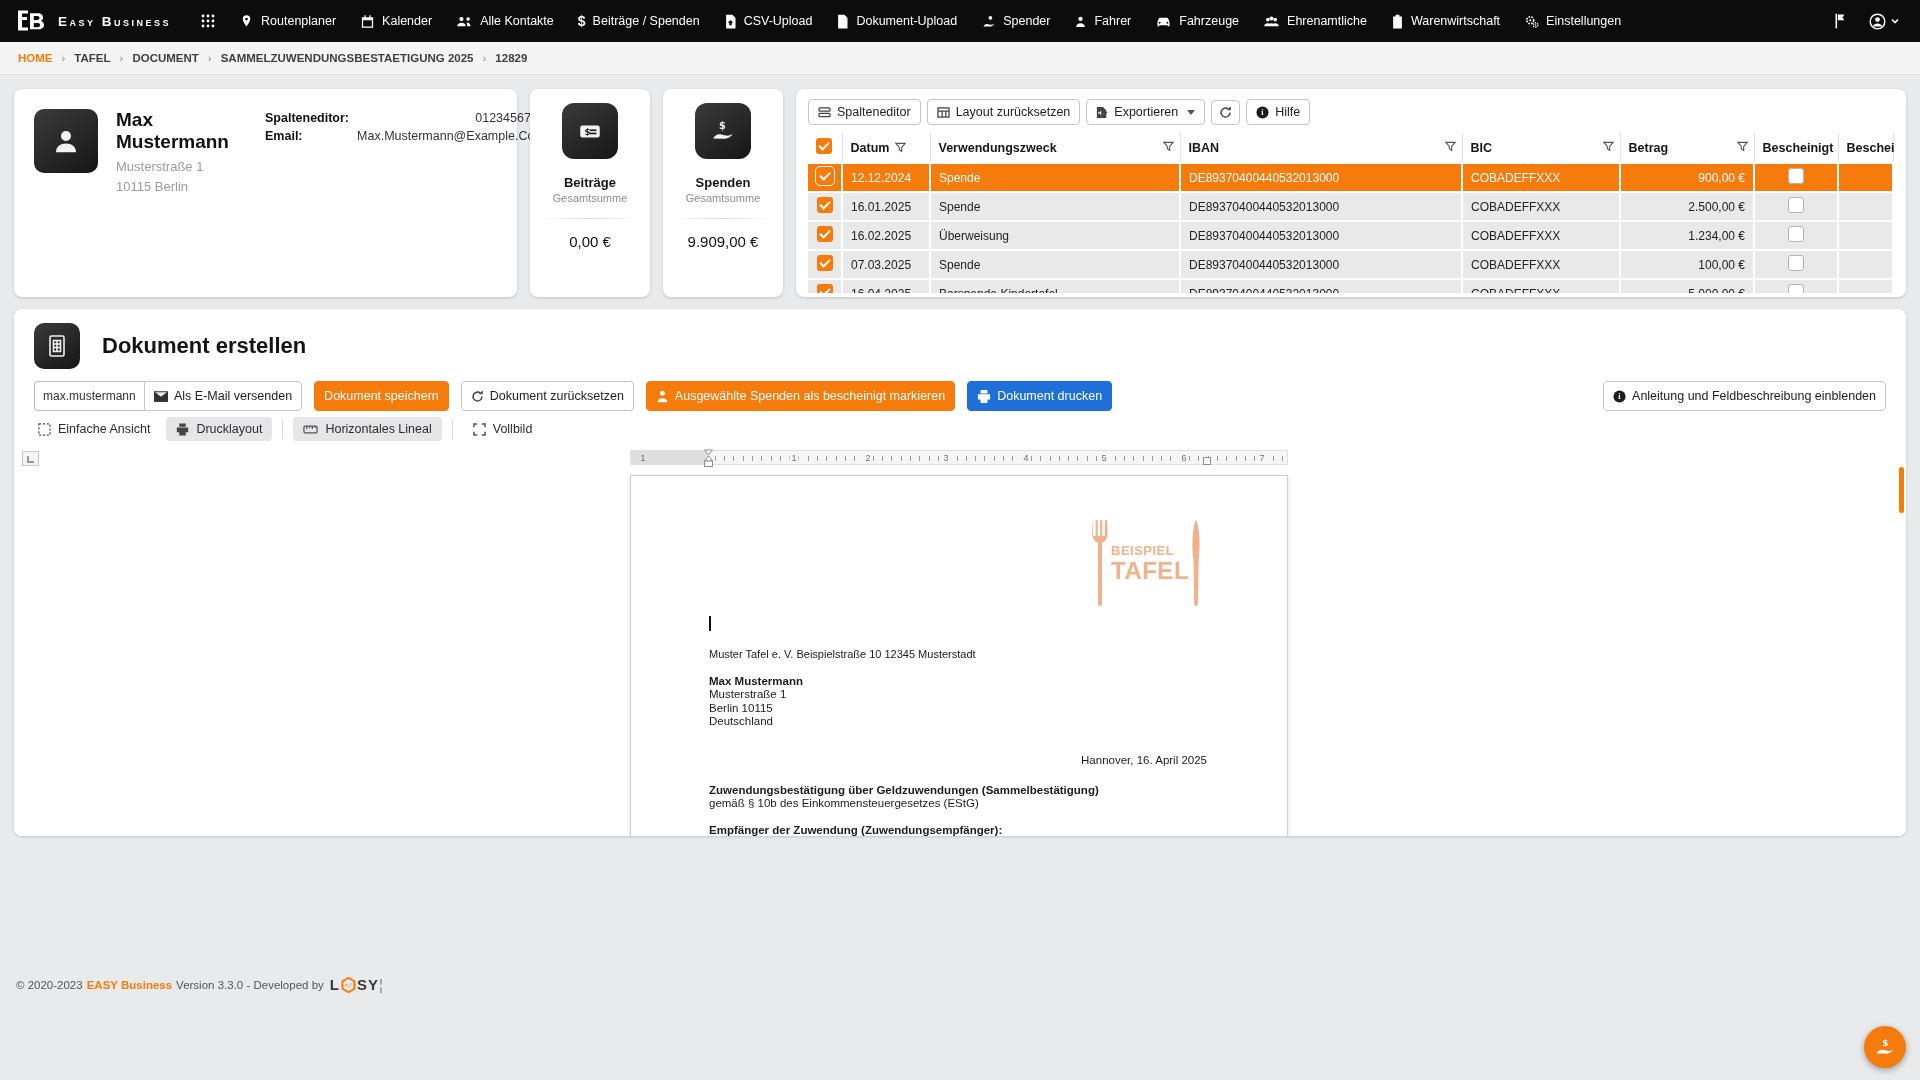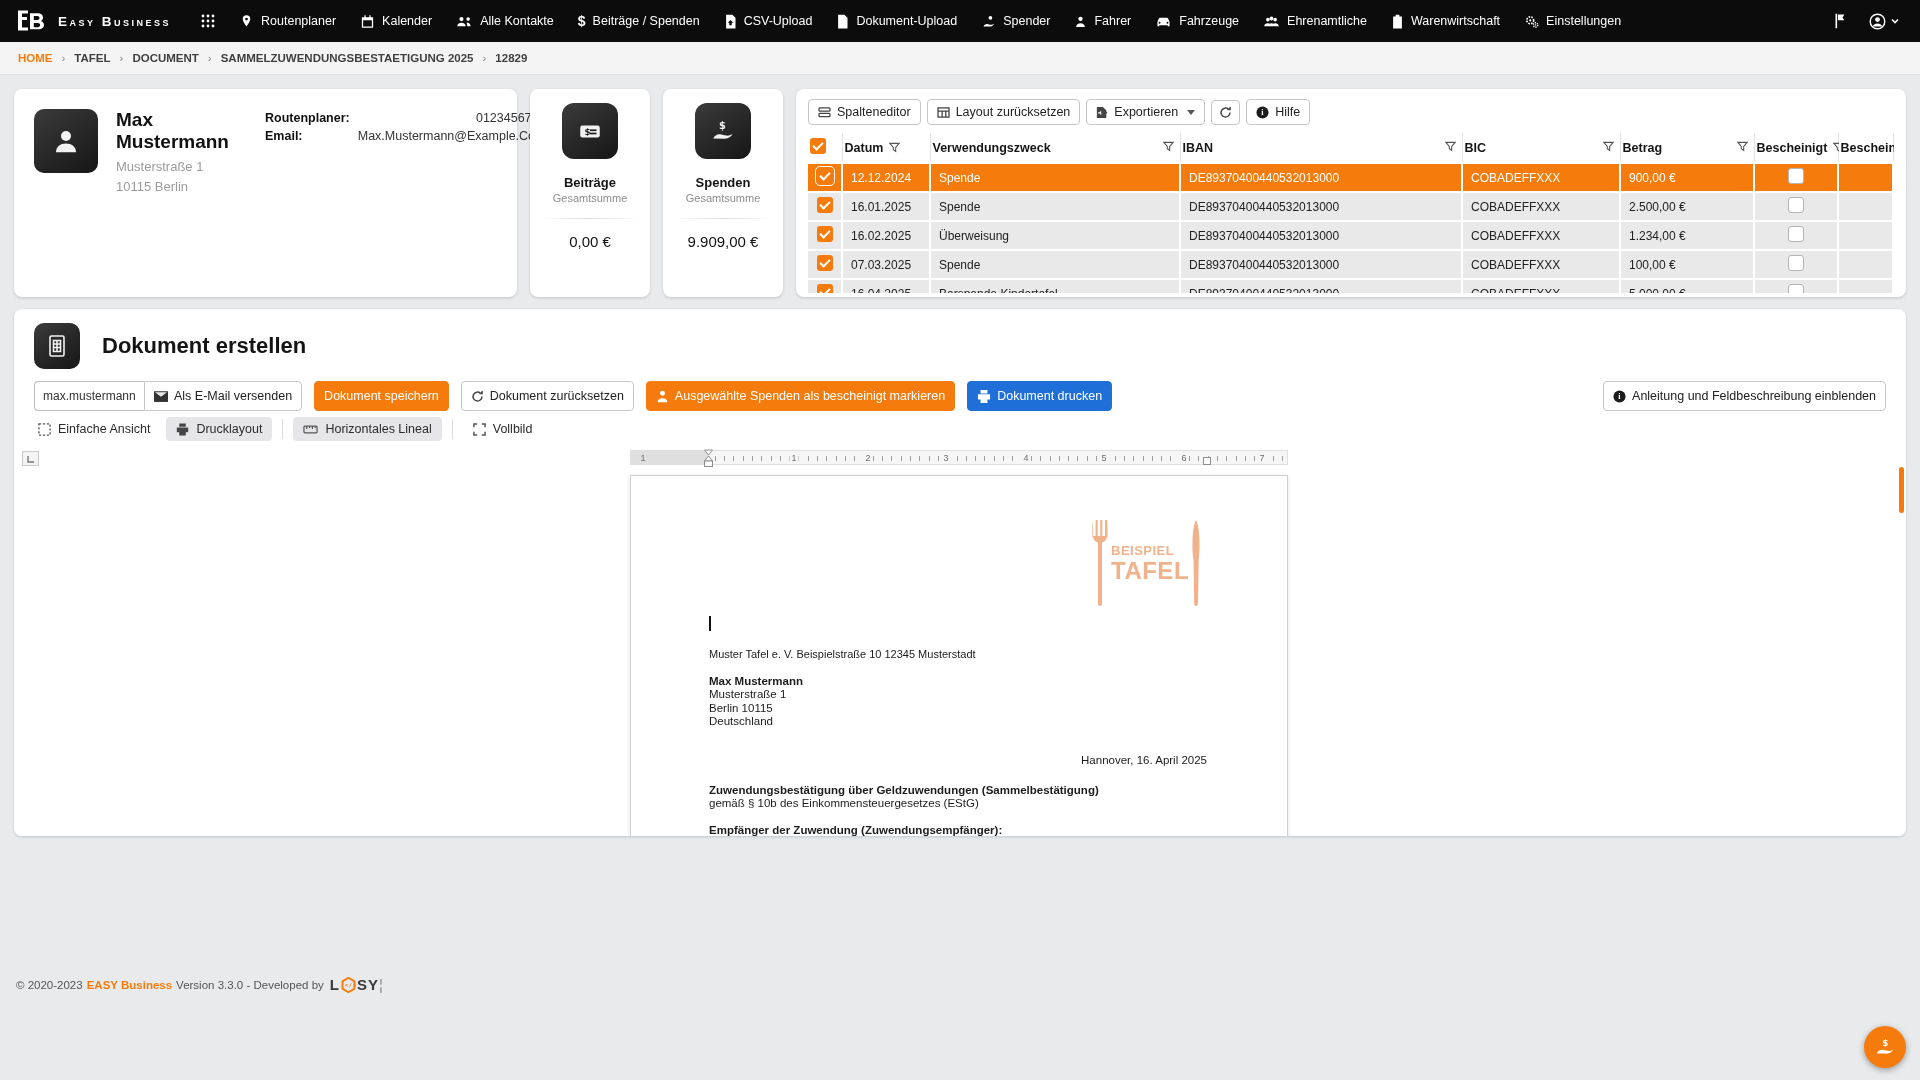--- a/index.html
+++ b/index.html
@@ -63,28 +63,28 @@
   .btn{display:inline-flex;align-items:center;gap:6px;border:1px solid #c6c6c6;background:#fff;color:#222;
     font-size:12.5px;padding:5px 9px;border-radius:4px;cursor:pointer;white-space:nowrap}
   .btn+.btn{margin-left:6px}
   .btn.icon-only{padding:5px 7px}
   .btn.orange{background:var(--accent);border-color:var(--accent);color:#fff}
   .btn.blue{background:var(--blue);border-color:var(--blue);color:#fff}
   .caret{width:0;height:0;border-left:4px solid transparent;border-right:4px solid transparent;border-top:5px solid #555;margin-left:3px}
   .hilfe{margin-left:auto}
 
   table.grid{width:100%;border-collapse:collapse;table-layout:fixed;font-size:12px}
-  table.grid th{font-size:12.5px;font-weight:700;color:#161616;text-align:left;padding:5px 2px;height:26px;
+  table.grid th{font-size:12.5px;font-weight:700;color:#161616;text-align:left;padding:5px 8px;height:26px;
     border-right:1px solid #e3e3e5;position:relative;background:#fff;white-space:nowrap}
   table.grid th .funnel{position:absolute;right:6px;top:8px}
   table.grid th.inline-funnel .funnel{position:static;display:inline-block;vertical-align:-1px;margin-left:6px}
   table.grid td{background:var(--row-bg);padding:4px 8px;height:22px;border-top:2px solid #fff;
     border-right:2px solid #fff;white-space:nowrap;overflow:hidden;color:#222}
   table.grid tr.selected td{background:var(--accent);color:#fff;border-right-color:rgba(255,255,255,.35)}
-  .td-right{}
+  .td-right{text-align:right}
   .td-center{text-align:center}
   .cb{width:16px;height:16px;border-radius:3px;background:var(--accent);position:relative;display:inline-block;cursor:pointer}
   .cb::after{content:"";position:absolute;left:5px;top:2px;width:4px;height:8px;border:solid #fff;border-width:0 2px 2px 0;transform:rotate(45deg)}
   .cb.ring{outline:1.5px solid #fff;outline-offset:1px}
   .cb.empty{background:#fff;border:1px solid #b5b5b5}
   .cb.empty::after{display:none}
   .rows-clip{max-height:160px;overflow:hidden}
 
   
   .panel{margin-top:12px;height:527px;background:#fff;border-radius:8px;box-shadow:0 1px 3px rgba(0,0,0,.16);
@@ -320,21 +320,21 @@
             <circle cx="12" cy="8" r="4"></circle>
             <path d="M4 21c0-4.4 3.6-7 8-7s8 2.6 8 7z"></path>
           </svg>
       </div>
       <div>
         <div class="c-name">Max Mustermann</div>
         <div class="c-line">Musterstraße 1</div>
         <div class="c-line">10115 Berlin</div>
       </div>
       <div class="c-info">
-        <span class="c-label">Routenplaner:</span>
+        <span class="c-label">Spalteneditor:</span>
         <span class="c-val">0123456789</span>
         <span class="c-label">Email:</span>
         <span class="c-val">Max.Mustermann@Example.Com</span>
       </div>
     </div>
 
     <div class="card sum-card">
       <div class="sum-icon">
         <svg width="26" height="26" viewBox="0 0 24 24">
             <rect x="3" y="7" width="18" height="11" rx="2" fill="#f2f2f2"></rect>

